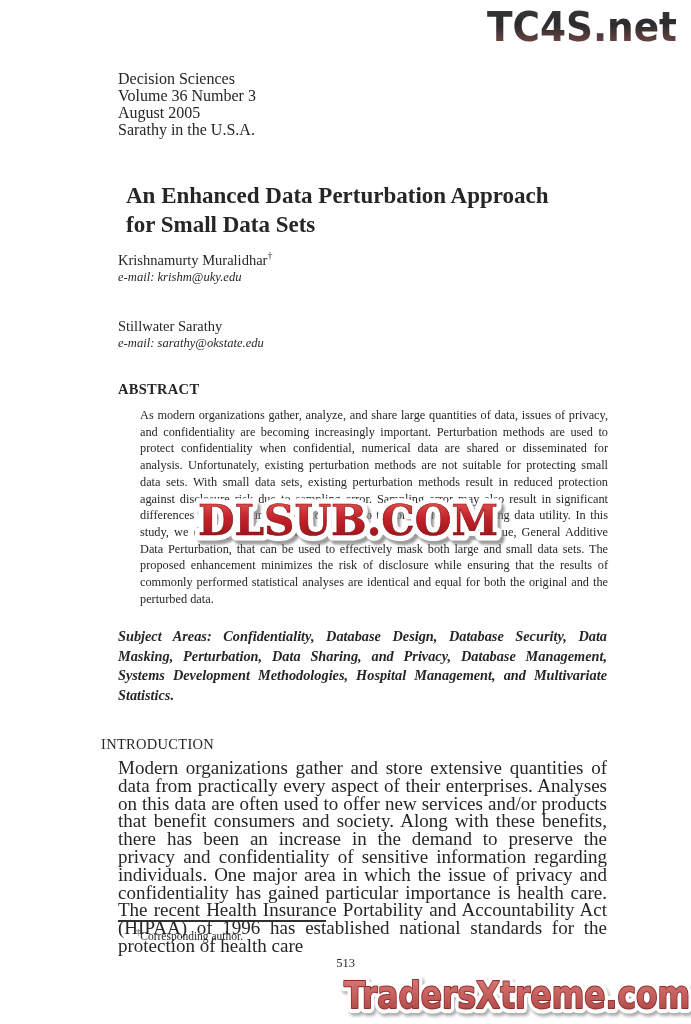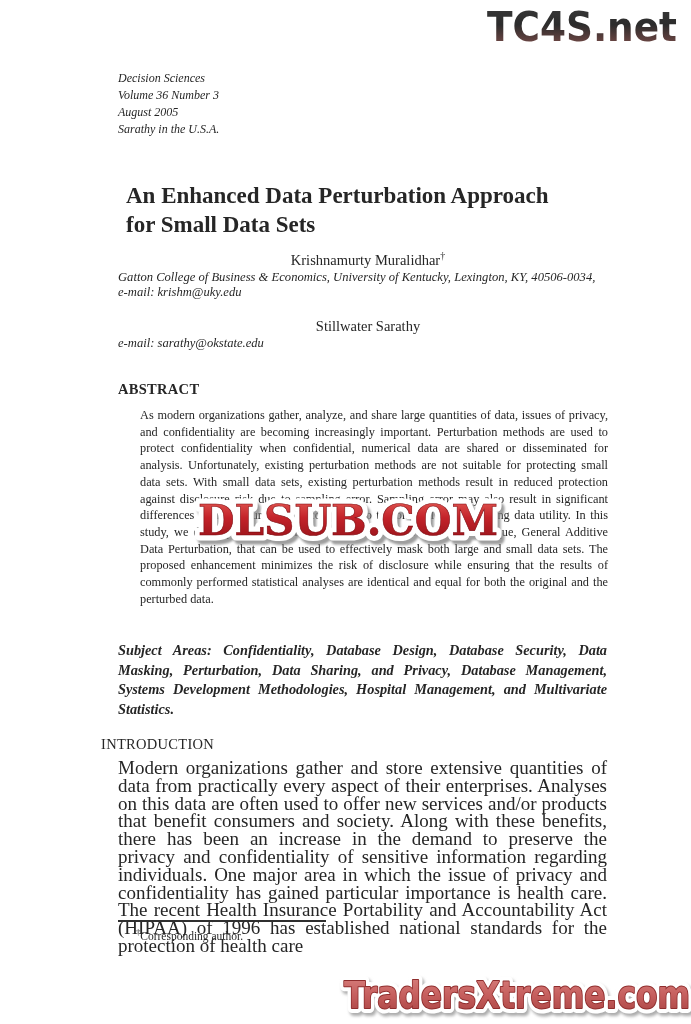--- a/index.html
+++ b/index.html
@@ -8,40 +8,40 @@
     width: 691px;
     height: 1024px;
     background: #ffffff;
     overflow: hidden;
     font-family: "Liberation Serif", "DejaVu Serif", serif;
     color: #262626;
   }
   .abs { position: absolute; }
 
   
-  #journal-info { left: 118px; top: 70px; font-style: italic; font-size: 12px; line-height: 17px; }
+  #journal-info { left: 118px; top: 70px; font-size: 16px; line-height: 17px; }
 
   
   #paper-title { left: 118px; top: 173px; font-weight: bold; font-size: 23px; line-height: 29px; }
   #paper-title div { white-space: nowrap; }
 
   
   .author-block { left: 118px; width: 500px; }
   #author-1 { top: 246px; }
   #author-2 { top: 312px; }
-  .author-name { font-size: 14.5px; line-height: 19px; text-align: center; }
+  .author-name { font-size: 14.5px; line-height: 19px; }
   .author-name sup { font-size: 10px; }
   .author-affil, .author-email { font-style: italic; font-size: 12.6px; line-height: 15.5px; }
 
   
   #abstract-heading { left: 118px; top: 381px; font-weight: bold; font-size: 14.5px; letter-spacing: .3px; }
   #abstract-text { left: 140px; top: 407px; width: 468px; font-size: 12.3px; line-height: 16.7px; text-align: justify; }
 
   
-  #subject-areas { left: 118px; top: 627px; width: 489px; font-weight: bold; font-style: italic; font-size: 14.3px; line-height: 19.6px; text-align: justify; margin-top: 14px; }
+  #subject-areas { left: 118px; top: 627px; width: 489px; font-weight: bold; font-style: italic; font-size: 14.3px; line-height: 19.6px; text-align: justify; }
 
   
   #introduction-heading { left: 101px; top: 736px; font-weight: normal; font-size: 14.5px; letter-spacing: .3px; }
   #introduction-text { left: 118px; top: 759px; width: 489px; font-size: 19px; line-height: 17.8px; text-align: justify; }
 
   
   #footnote-rule { left: 118px; top: 920px; width: 208px; border-top: 2px solid #2f2f2f; height: 0; }
   #footnote { left: 136px; top: 927px; font-size: 11.5px; }
   #footnote sup { font-size: 8.5px; }
 
@@ -93,21 +93,20 @@
 
   <h1 id="paper-title" class="abs" style="margin:8px">
     <div>An Enhanced Data Perturbation Approach</div>
     <div>for Small Data Sets</div>
   </h1>
 
   <div id="author-1" class="abs author-block">
     <div class="author-name">
       <span>Krishnamurty Muralidhar</span><sup>†</sup>
     </div>
-    <div class="author-affil">Gatton College of Business &amp; Economics, University of Kentucky, Lexington, KY, 40506-0034,</div>
     <div class="author-email">e-mail: krishm@uky.edu</div>
   </div>
 
   <div id="author-2" class="abs author-block">
     <div class="author-name">
       <span>Stillwater Sarathy</span><sup></sup>
     </div>
     <div class="author-email">e-mail: sarathy@okstate.edu</div>
   </div>
 
@@ -117,20 +116,21 @@
   <div id="subject-areas" class="abs">Subject Areas: Confidentiality, Database Design, Database Security, Data Masking, Perturbation, Data Sharing, and Privacy, Database Management, Systems Development Methodologies, Hospital Management, and Multivariate Statistics.</div>
 
   <div id="introduction-heading" class="abs">INTRODUCTION</div>
   <div id="introduction-text" class="abs">Modern organizations gather and store extensive quantities of data from practically every aspect of their enterprises. Analyses on this data are often used to offer new services and/or products that benefit consumers and society. Along with these benefits, there has been an increase in the demand to preserve the privacy and confidentiality of sensitive information regarding individuals. One major area in which the issue of privacy and confidentiality has gained particular importance is health care. The recent Health Insurance Portability and Accountability Act (HIPAA) of 1996 has established national standards for the protection of health care</div>
 
   <div id="footnote-rule" class="abs"></div>
   <div id="footnote" class="abs">
     <sup>†</sup><span>Corresponding author.</span>
   </div>
 
+  <div id="page-number" class="abs">513</div>
 
   <svg id="wm-tc4s" class="wm" width="210" height="56">
     <text x="8" y="41" textLength="190" lengthAdjust="spacingAndGlyphs" font-family="'DejaVu Sans', sans-serif" font-size="41" fill="#ffffff" stroke="#ffffff" stroke-width="6" stroke-linejoin="round" filter="url(#softBlur)" opacity="0.9">TC4S.net</text>
     <text x="8" y="41" textLength="190" lengthAdjust="spacingAndGlyphs" font-family="'DejaVu Sans', sans-serif" font-size="41" fill="url(#gradTC)">TC4S.net</text>
   </svg>
 
   <svg id="wm-dlsub" class="wm" width="330" height="70">
     <text x="12" y="48" textLength="300" lengthAdjust="spacingAndGlyphs" font-family="'DejaVu Serif', serif" font-size="43" fill="#ffffff" stroke="#ffffff" stroke-width="11" stroke-linejoin="round" paint-order="stroke">DLSUB.COM</text>
     <text x="12" y="48" textLength="300" lengthAdjust="spacingAndGlyphs" font-family="'DejaVu Serif', serif" font-size="43" fill="url(#gradDL)" stroke="#7e0b10" stroke-width="0.6">DLSUB.COM</text>
   </svg>

